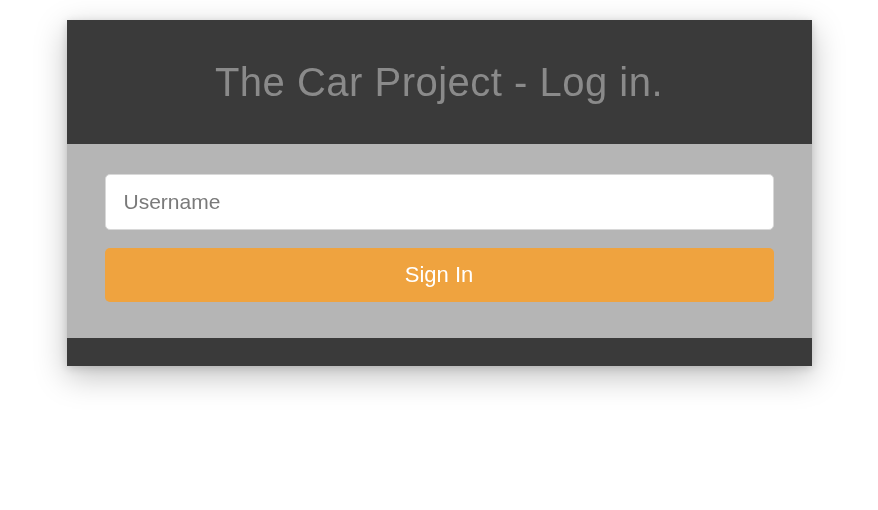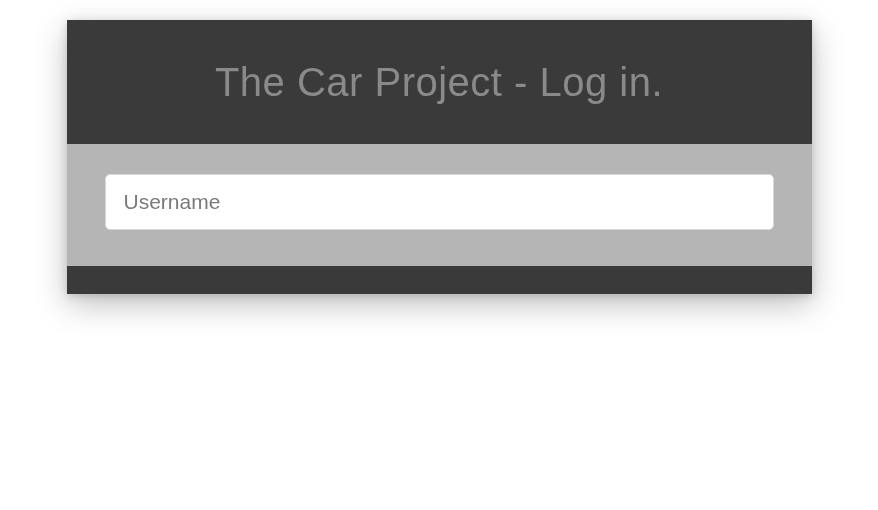--- a/index.html
+++ b/index.html
@@ -77,15 +77,16 @@
   </style>
 </head>
 <body>
 
 <div class="login-card">
   <div class="card-header">
     <h1 class="card-title">The Car Project - Log in.</h1>
   </div>
   <div class="card-body">
     <input type="text" class="form-input" placeholder="Username" style="">
+    <button class="signin-btn">Sign In</button>
   </div>
   <div class="card-footer"></div>
 </div>
 
 </body></html>

